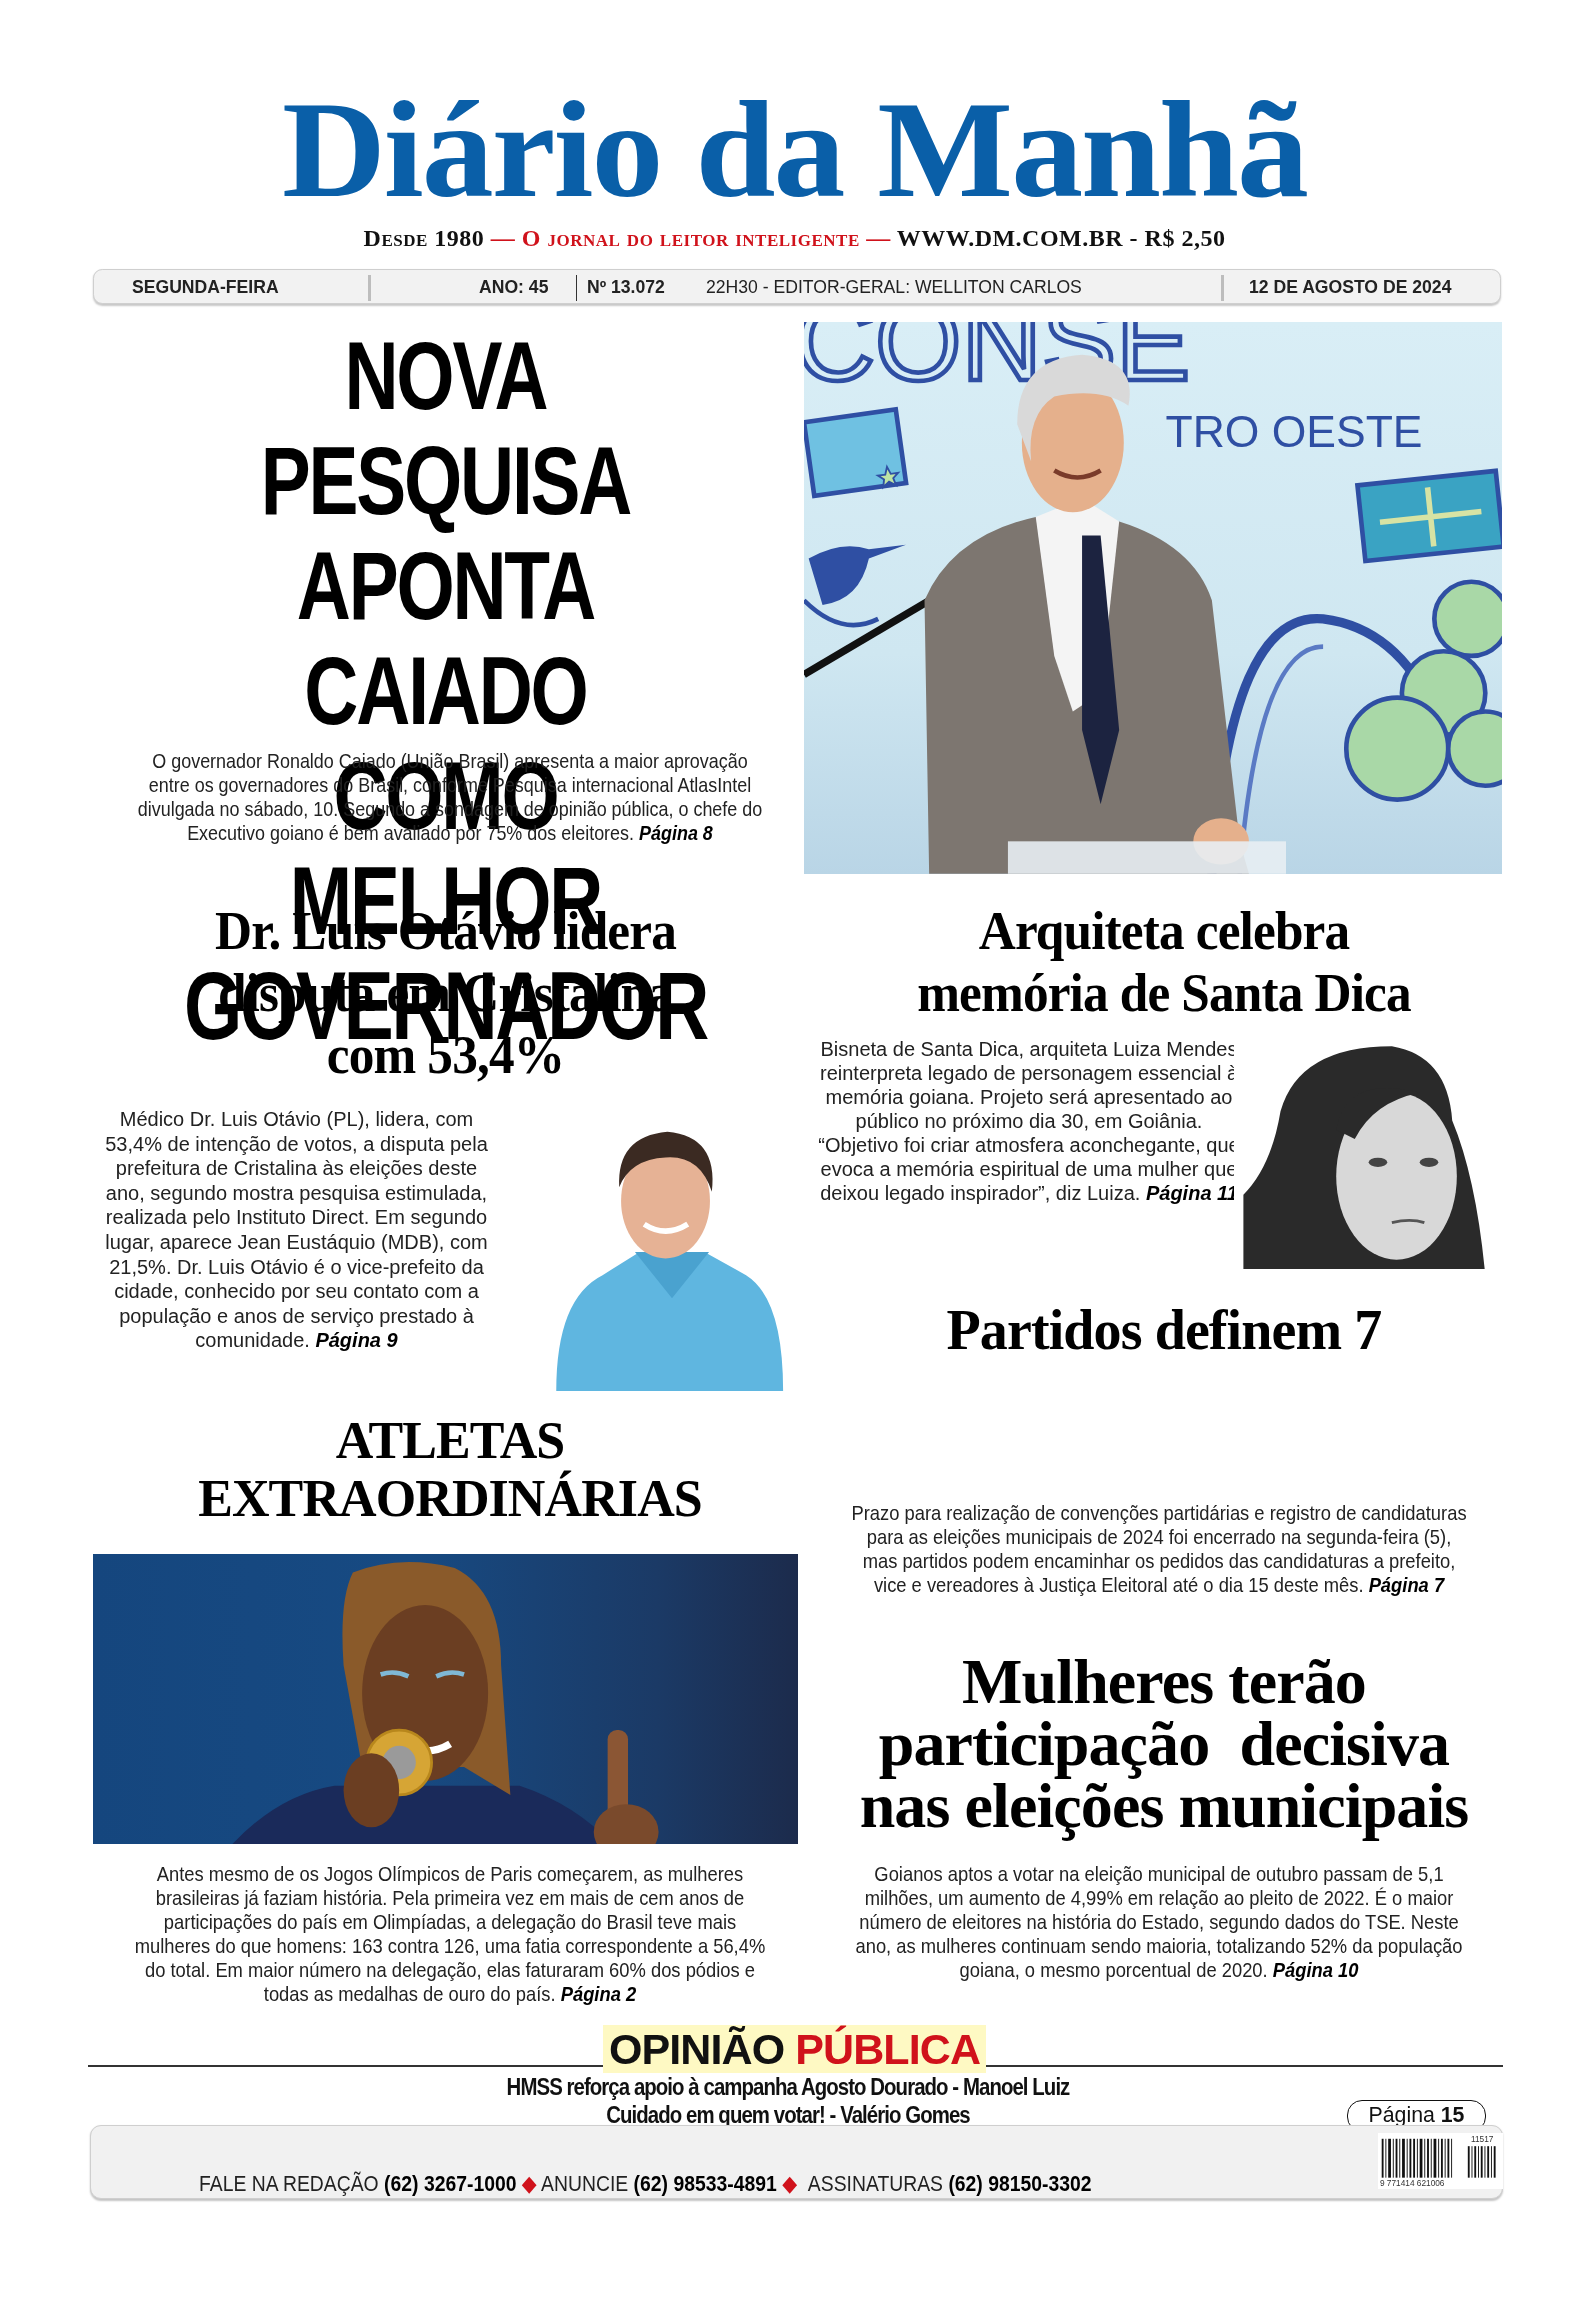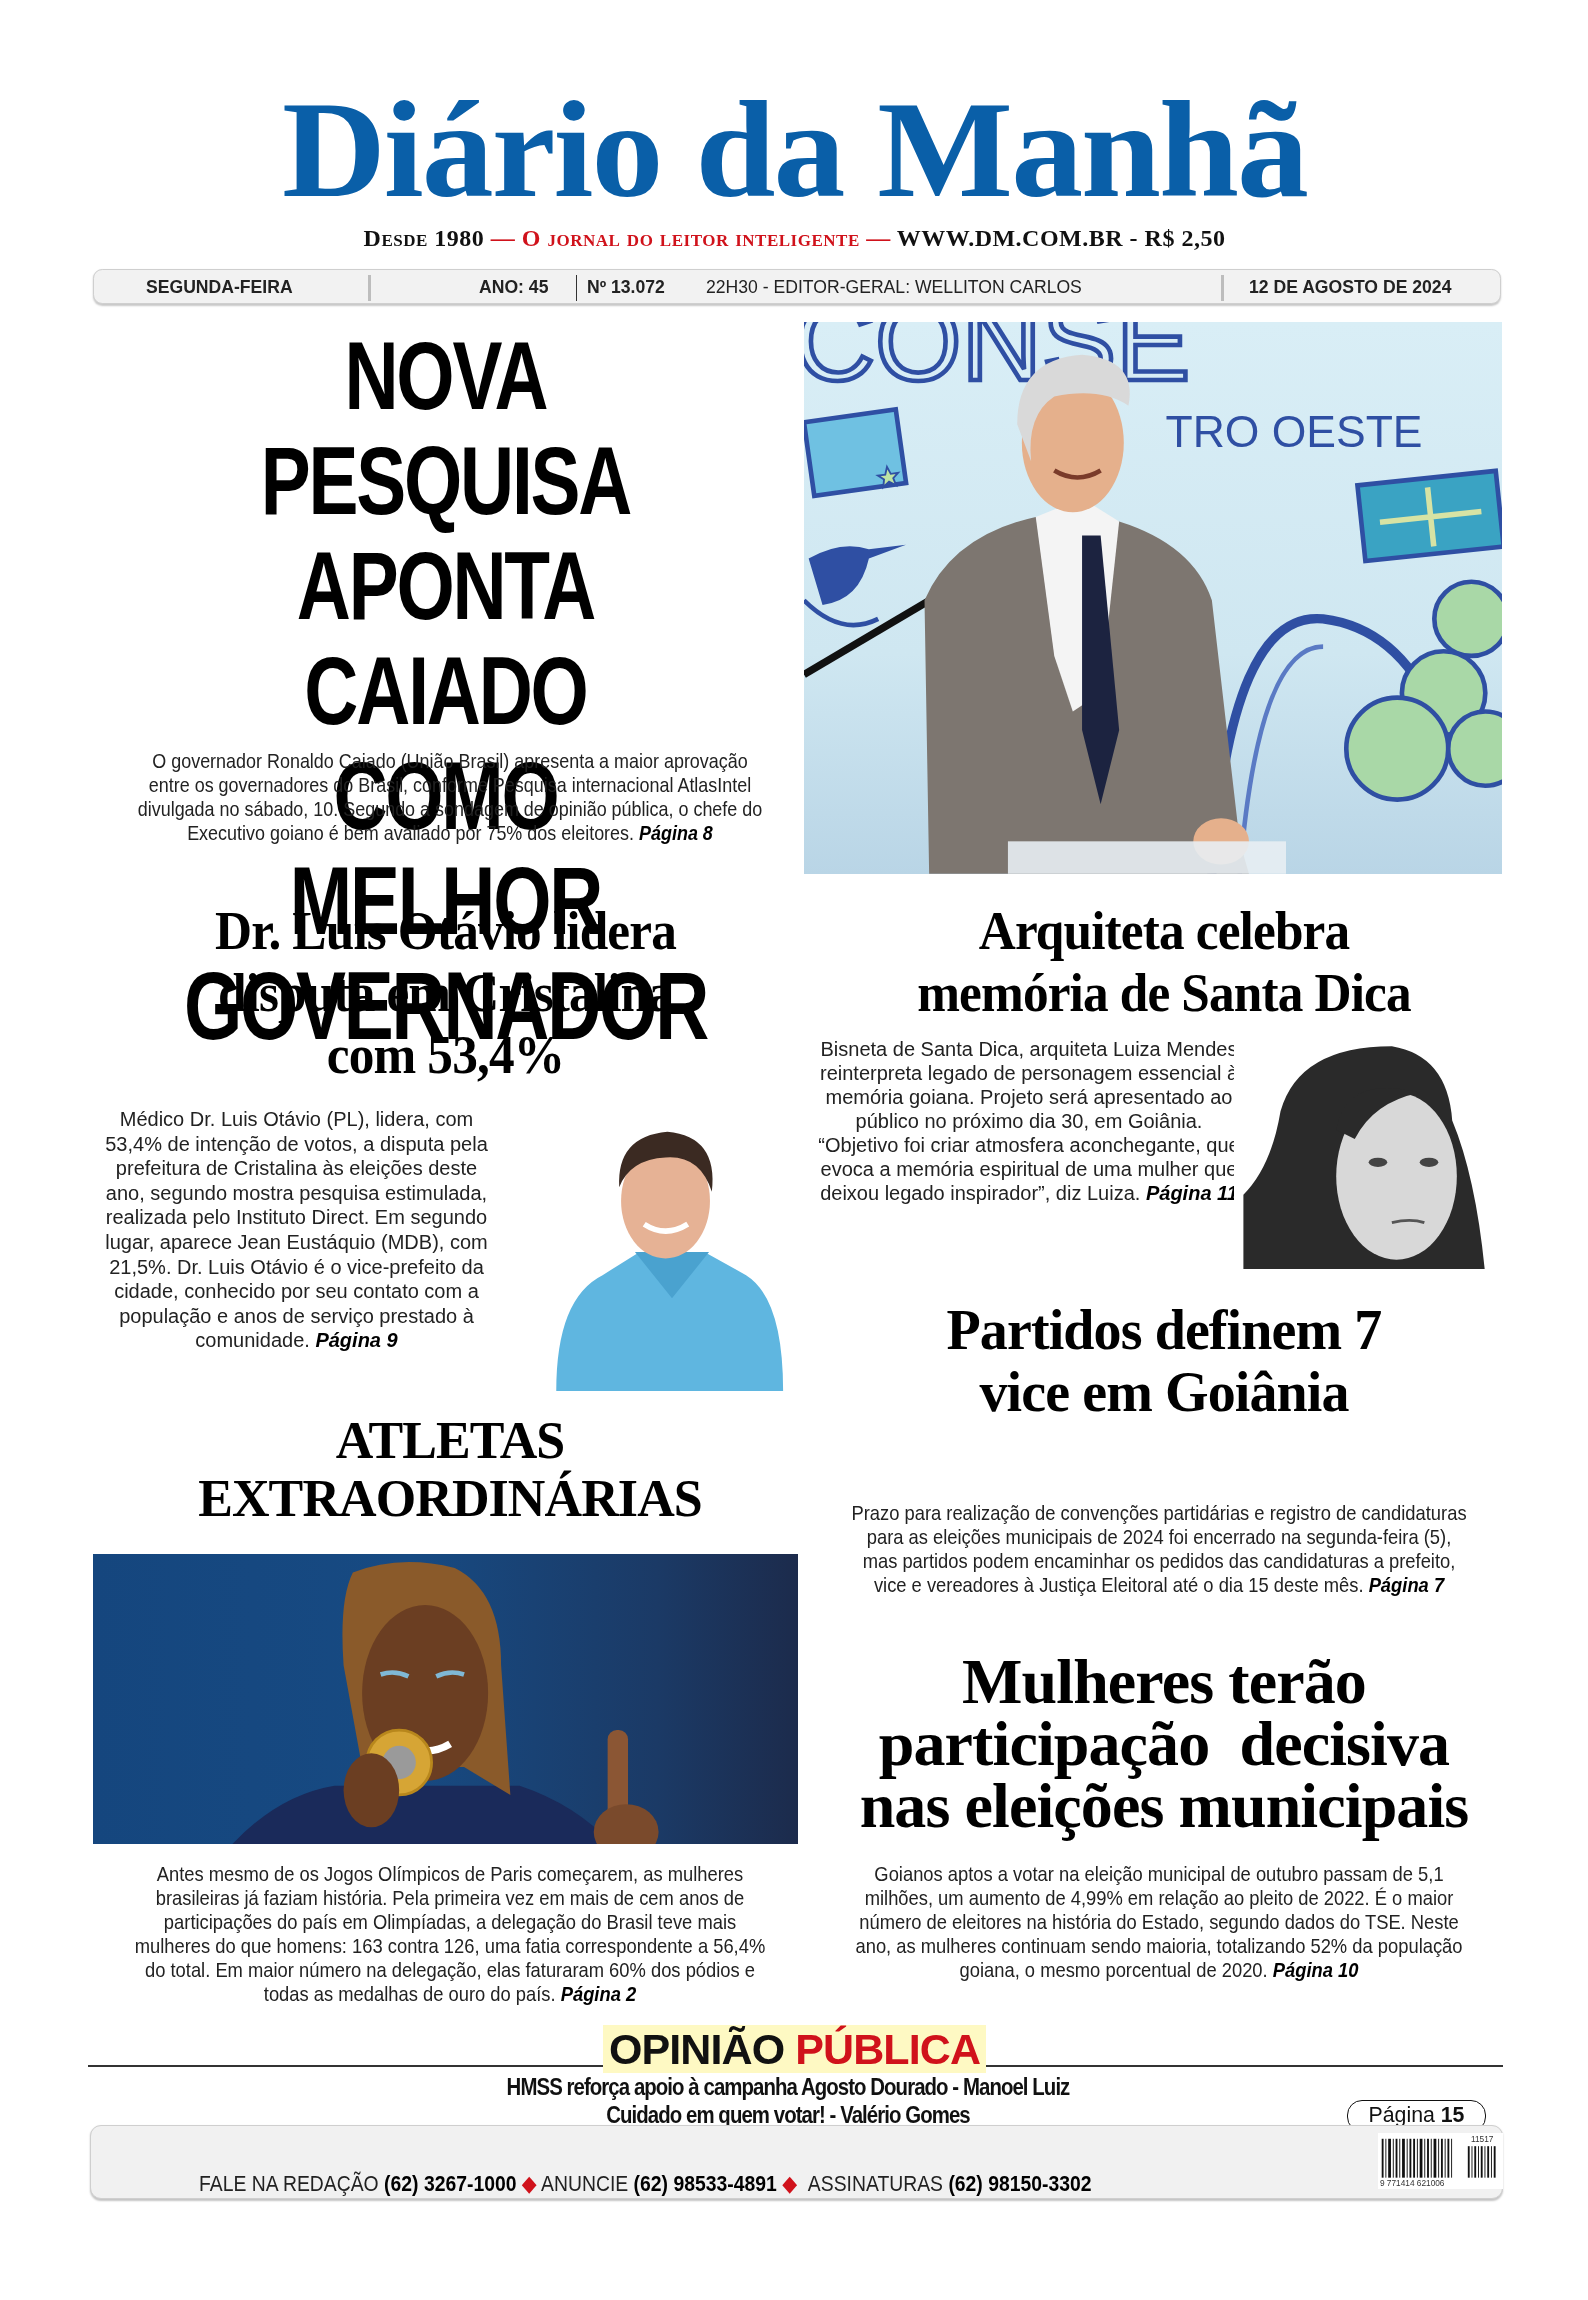--- a/index.html
+++ b/index.html
@@ -115,21 +115,21 @@
 </style>
 </head>
 <body>
 
 <div class="abs masthead">Diário da Manhã</div>
 <div class="abs tagline">
   <span>Desde 1980</span><span class="red"> — </span><span class="red">O jornal do leitor inteligente</span><span class="red"> — </span><span>WWW.DM.COM.BR</span><span> - R$ 2,50</span>
 </div>
 
 <div class="abs infobar">
-  <span class="b" style="left:52px;">SEGUNDA-FEIRA</span>
+  <span class="b" style="left:38px;">SEGUNDA-FEIRA</span>
   <div class="sep" style="left:274px;"></div>
   <span class="b" style="left:385px;">ANO: 45</span>
   <div class="thin" style="left:482px;"></div>
   <span class="b" style="left:493px;">Nº 13.072</span>
   <span style="left:612px;">22H30 - EDITOR-GERAL:</span>
   <span style="left:821px;">WELLITON CARLOS</span>
   <div class="sep" style="left:1127px;"></div>
   <span class="b" style="left:1155px;">12 DE AGOSTO DE 2024</span>
 </div>
 
@@ -219,21 +219,20 @@
     <ellipse cx="175" cy="150" rx="65" ry="90" fill="#d8d8d8"></ellipse>
     <path d="M110 100 Q120 40 200 60 Q150 70 130 110 Z" fill="#2a2a2a"></path>
     <ellipse cx="155" cy="135" rx="10" ry="5" fill="#444"></ellipse>
     <ellipse cx="210" cy="135" rx="10" ry="5" fill="#444"></ellipse>
     <path d="M170 200 Q190 195 205 200" stroke="#555" stroke-width="3" fill="none"></path>
   </svg>
 </div>
 
 <div class="abs serif-hl hl-partidos">
   <div>Partidos definem 7</div>
-  <div>vice em Goiânia</div>
 </div>
 <div class="abs body-txt bt-partidos">
   <span>Prazo para realização de convenções partidárias e registro de candidaturas para as eleições municipais de 2024 foi encerrado na segunda-feira (5), mas partidos podem encaminhar os pedidos das candidaturas a prefeito, vice e vereadores à Justiça Eleitoral até o dia 15 deste mês.</span>
   <span class="pg">Página 7</span>
 </div>
 
 <div class="abs serif-hl hl-atletas">
   <div>ATLETAS</div>
   <div>EXTRAORDINÁRIAS</div>
 </div>

